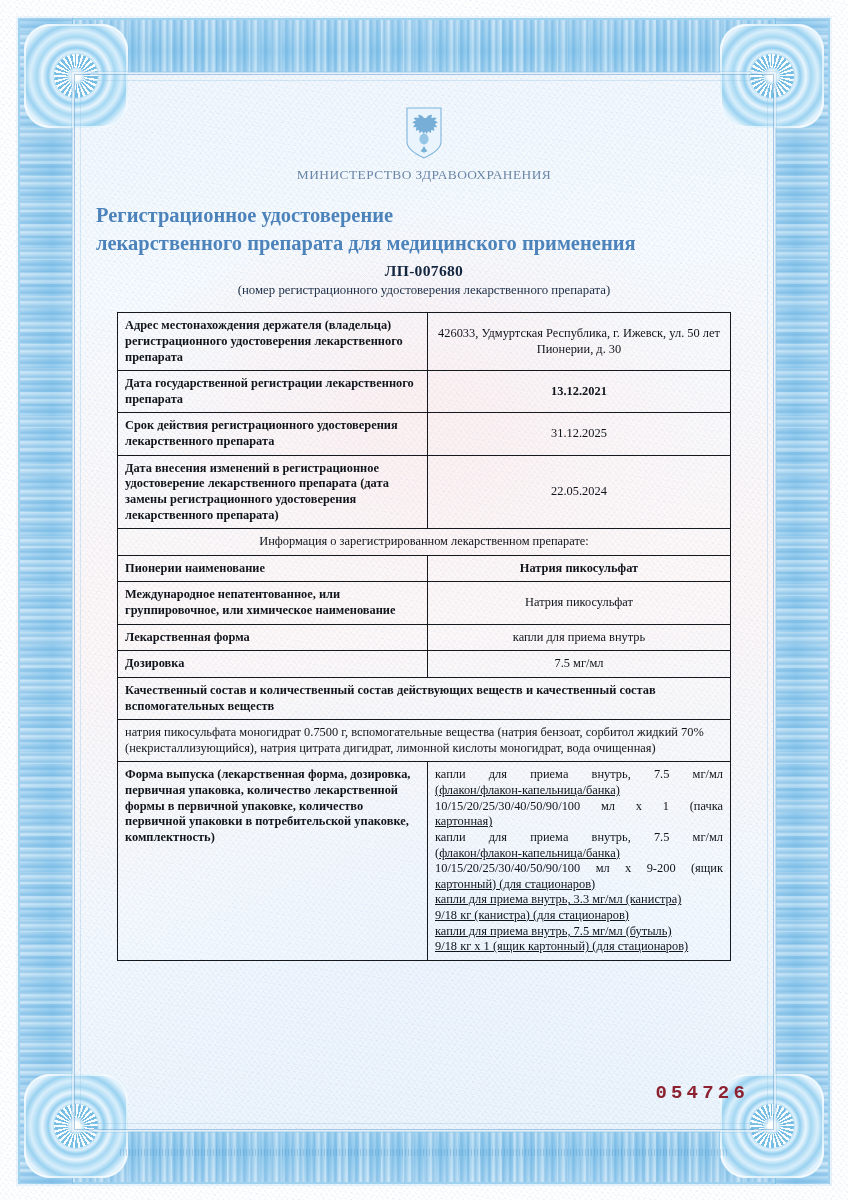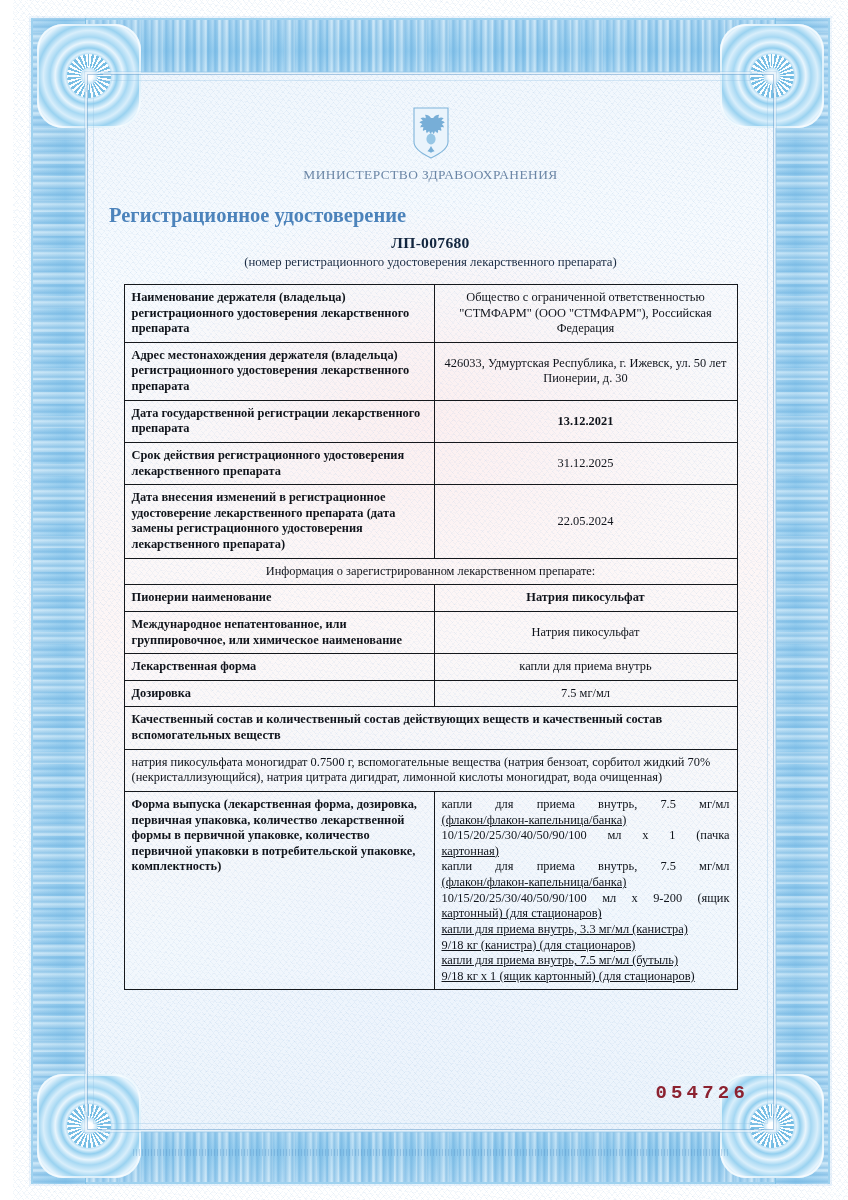--- a/index.html
+++ b/index.html
@@ -8,21 +8,20 @@
     background:#ffffff;
     font-family:"Liberation Serif", serif;
     overflow:hidden;
     position:relative;
   }
 
   
   .page{
     position:absolute;inset:0;
     background:#ffffff;
-    margin-left:13px;
   }
   .paper{
     position:absolute;
     left:16px;top:16px;right:16px;bottom:14px;
     background:
       radial-gradient(ellipse 420px 300px at 50% 34%, rgba(255,228,228,.55) 0%, rgba(255,235,235,.28) 45%, rgba(255,255,255,0) 72%),
       radial-gradient(ellipse 520px 380px at 50% 78%, rgba(232,240,252,.5) 0%, rgba(255,255,255,0) 70%),
       linear-gradient(175deg,#eef5fc 0%,#f6fafe 22%,#fdf6f6 50%,#f3f8fd 76%,#e9f2fb 100%);
   }
   
@@ -301,36 +300,33 @@
         <path d="M20 40 q-1.6 3.4-3.6 5.2 1.9 .4 3.6 1.6 1.7-1.2 3.6-1.6 -2-1.8-3.6-5.2Z"></path>
       </g>
     </svg>
 
     <div class="ministry">
       <div>МИНИСТЕРСТВО ЗДРАВООХРАНЕНИЯ</div>
     </div>
 
     <div class="title">
       <div>Регистрационное удостоверение</div>
+      <div>лекарственного препарата для медицинского применения</div>
     </div>
 
     <div class="regnum">ЛП-007680</div>
     <div class="regnum-caption">(номер регистрационного удостоверения лекарственного препарата)</div>
 
     <table class="doc">
       <colgroup>
           <col style="width:310px">
           <col style="width:303px">
         </colgroup>
       <tbody>
 
-        <tr>
-          <td class="lbl">Наименование держателя (владельца) регистрационного удостоверения лекарственного препарата</td>
-          <td class="val">Общество с ограниченной ответственностью "СТМФАРМ" (ООО "СТМФАРМ"), Российская Федерация</td>
-        </tr>
         <tr>
           <td class="lbl">Адрес местонахождения держателя (владельца) регистрационного удостоверения лекарственного препарата</td>
           <td class="val">426033, Удмуртская Республика, г. Ижевск, ул. 50 лет Пионерии, д. 30</td>
         </tr>
         <tr>
           <td class="lbl">Дата государственной регистрации лекарственного препарата</td>
           <td class="val b">13.12.2021</td>
         </tr>
         <tr>
           <td class="lbl">Срок действия регистрационного удостоверения лекарственного препарата</td>

